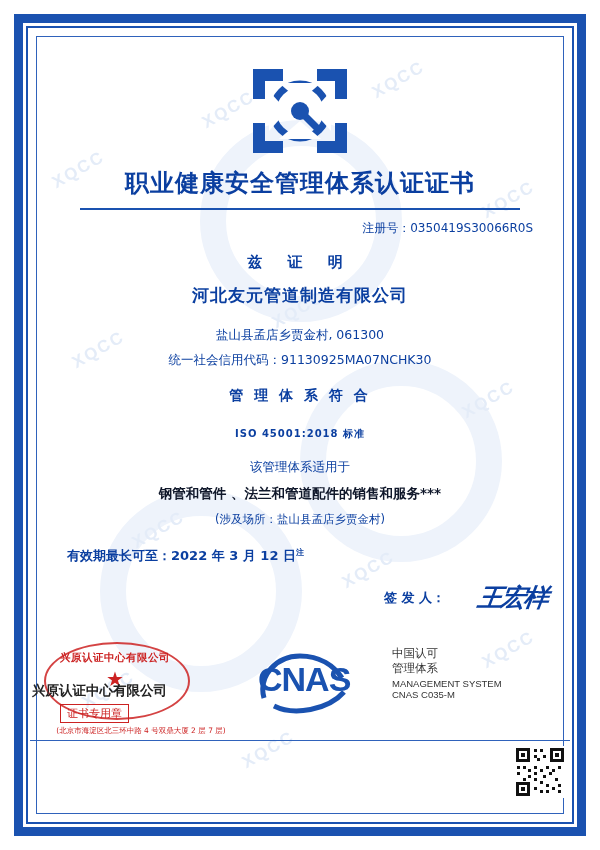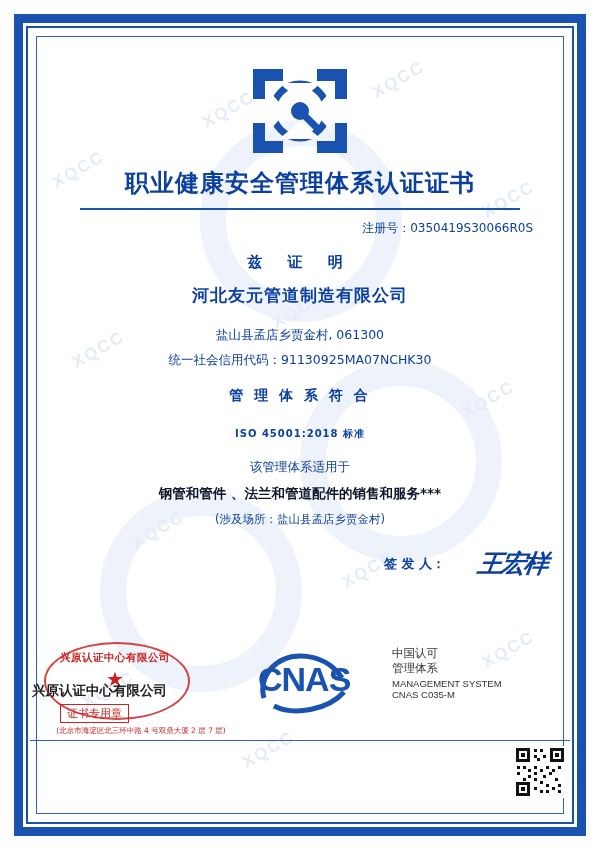--- a/index.html
+++ b/index.html
@@ -450,20 +450,23 @@
     <div class="credit-code">统一社会信用代码：91130925MA07NCHK30</div>
 
     <div class="conform">管 理 体 系 符 合</div>
     <div class="standard">ISO 45001:2018 标准</div>
 
     <div class="scope-intro">该管理体系适用于</div>
     <div class="scope-main">钢管和管件 、法兰和管道配件的销售和服务***</div>
     <div class="scope-site">(涉及场所：盐山县孟店乡贾金村)</div>
 
     <div class="dates">
+      <div class="date-line">
+        <span>有效期最长可至：</span><span>2022 年 3 月 12 日</span><span class="sup">注</span>
+      </div>
     </div>
 
     <div class="signer">
       <span class="signer-label">签 发 人：</span>
       <span class="signature">王宏样</span>
     </div>
 
   </div>
 
   <div class="bottom">

